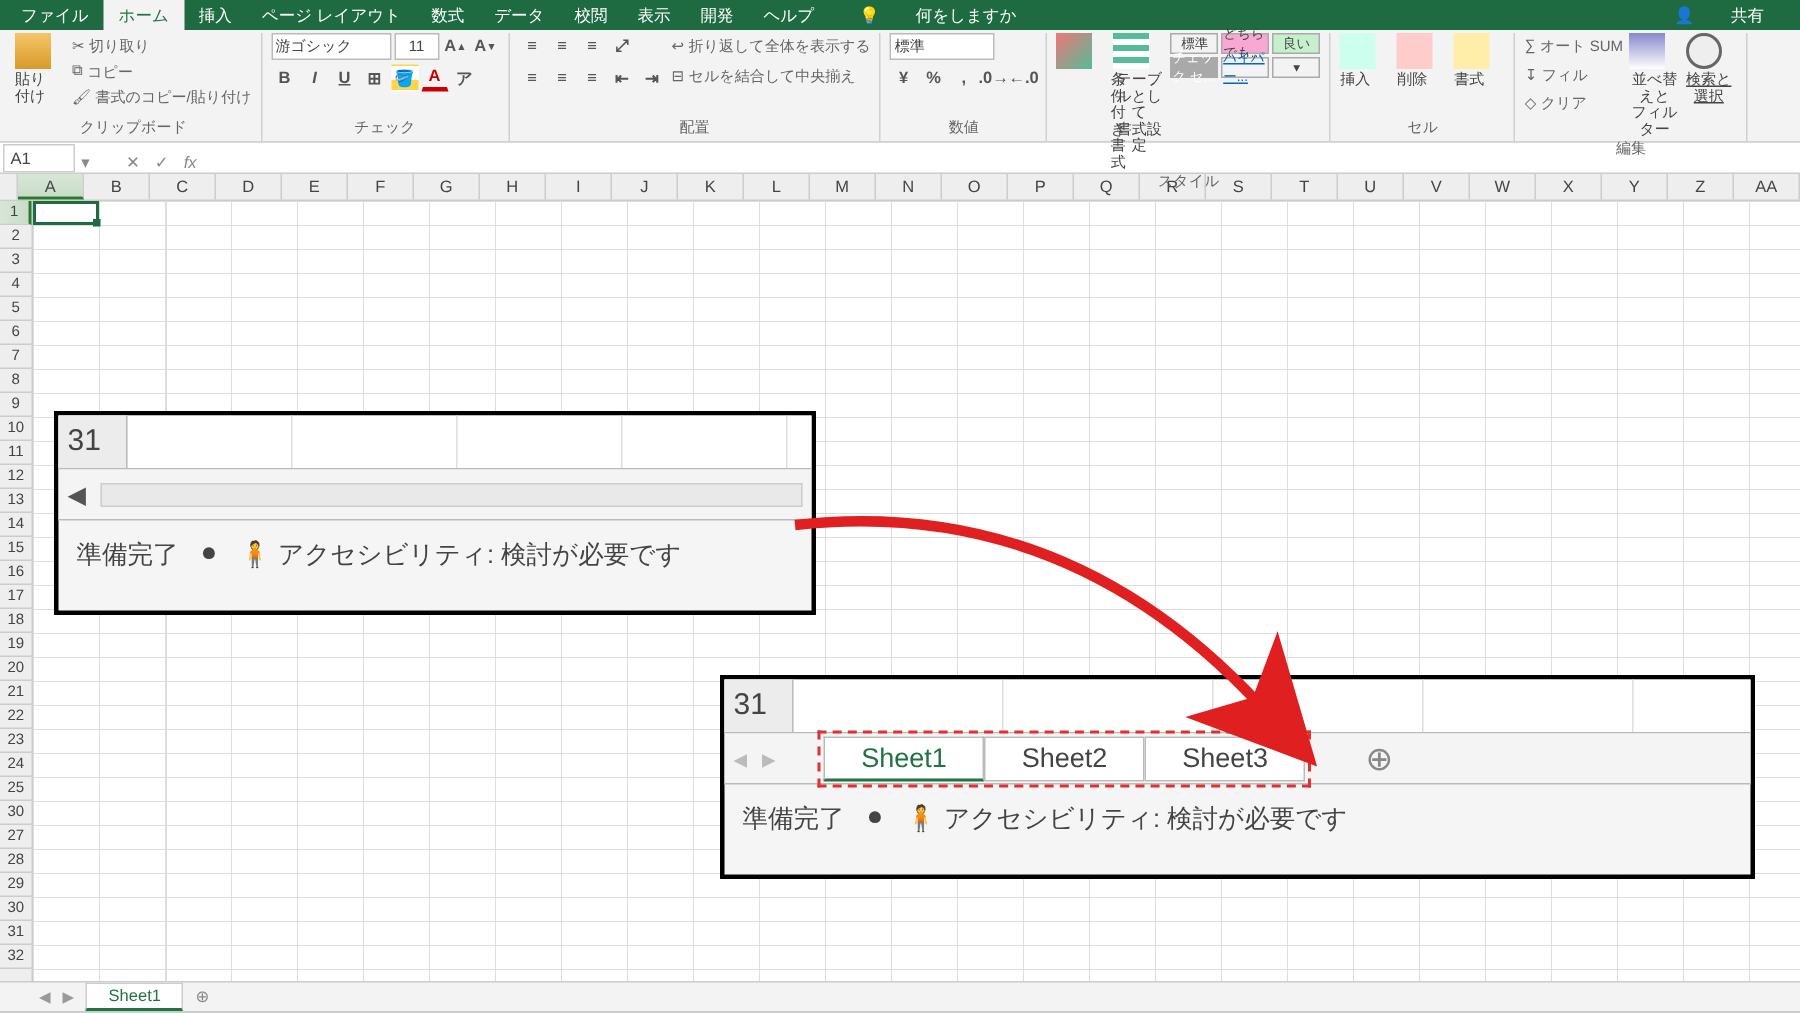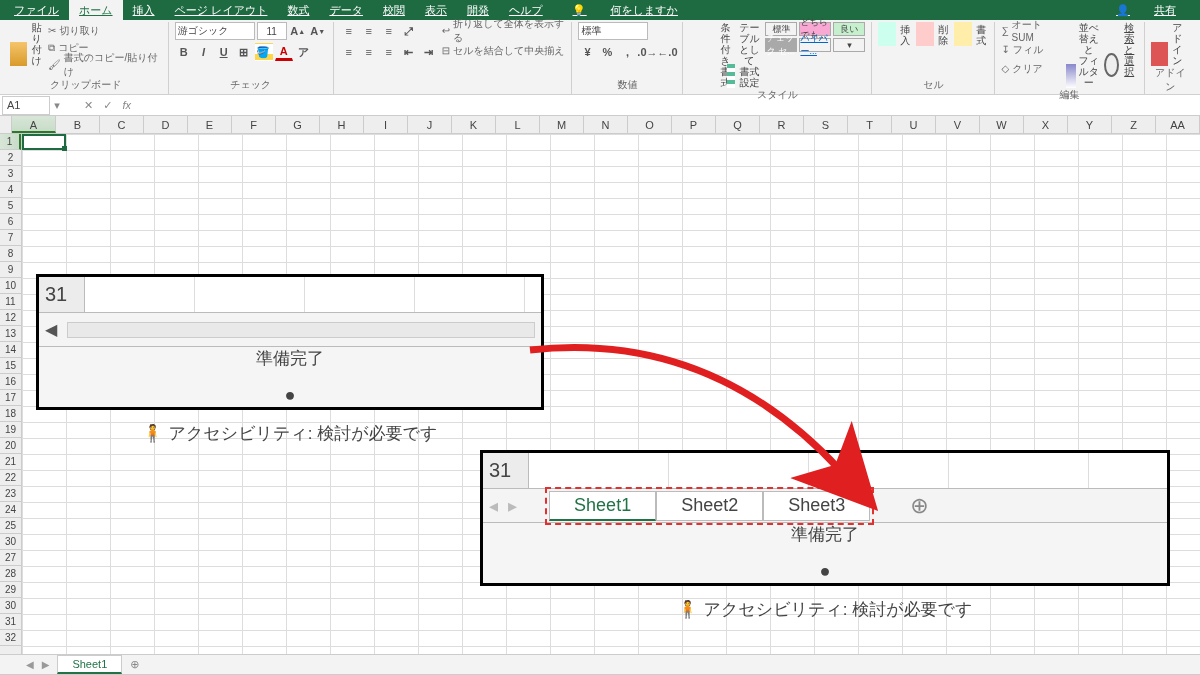--- a/index.html
+++ b/index.html
@@ -18,21 +18,20 @@
   align-items: center;
   height: 20px;
   background: #1e6b42;
   color: #fff;
   font-size: 11px;
   padding: 0 4px;
 }
 .tabs span {
   padding: 3px 10px;
   cursor: default;
-  text-decoration: underline;
 }
 .tabs .active {
   background: #f3f3f3;
   color: #217346;
 }
 .tabs .tell-me {
   display: flex;
   align-items: center;
   gap: 4px;
 }
@@ -62,21 +61,22 @@
   align-items: flex-start;
 }
 .rg-label {
   text-align: center;
   font-size: 10px;
   color: #666;
   padding-bottom: 2px;
 }
 .big-btn {
   display: flex;
-  align-items: flex-end;
+  flex-direction: column;
+  align-items: flex-start;
   justify-content: center;
   width: 34px;
   font-size: 10px;
   text-align: center;
   line-height: 1.1;
   gap: 2px;
 }
 .ico {
   width: 16px;
   height: 16px;
@@ -138,21 +138,21 @@
   font-size: 9px;
   display: inline-flex;
   align-items: center;
   justify-content: center;
 }
 .namebox-row {
   height: 21px;
   background: #fff;
   border-bottom: 1px solid #ccc;
   display: flex;
-  align-items: center;
+  align-items: flex-end;
 }
 .namebox {
   width: 48px;
   height: 19px;
   border: 1px solid #ccc;
   background: #fff;
   padding: 0 4px;
   font-size: 11px;
   margin-left: 2px;
   display: flex;
@@ -251,21 +251,21 @@
   border: 3px solid #000;
   background: #f5f5f5;
 }
 .c1 { left: 36px; top: 274px; width: 508px; height: 136px; }
 .c2 { left: 480px; top: 450px; width: 690px; height: 136px; }
 .c-cellrow { height: 36px; display:flex; background:#fff; border-bottom:1px solid #bbb;}
 .c-rnum { width:46px; border-right:1px solid #bbb; display:flex; align-items:center; justify-content:flex-start; padding-left:6px; font-size:20px; background:#ececec;}
 .c-cell { width: 110px; border-right:1px solid #ddd;}
 .c-navrow { height: 34px; display:flex; align-items:center; background:#f4f4f4; border-bottom:1px solid #bbb; padding:0 6px; gap:10px; position:relative;}
 .c-navrow .tri { font-size:16px; color:#555;}
-.c-statrow { height: 44px; display:flex; align-items:center; gap:16px; padding:0 12px; font-size:17px; color:#444;flex-direction:column;}
+.c-statrow { height: 44px; display:flex; align-items:center; gap:16px; padding:0 12px; font-size:17px; color:#444;}
 .c2 .tabarea { display:flex; gap:0; border:2px dashed #e03030; padding:2px; margin-left:18px; }
 .c2 .stab { padding: 3px 24px; border:1px solid #bbb; background:#fff; font-size:18px;}
 .c2 .stab.active{ color:#217346; border-bottom:2px solid #217346;}
 .c2 .plus-circle { font-size:22px; color:#888; margin-left:26px;}
 .arrow-svg { position:absolute; left:510px; top:320px; pointer-events:none; }
 </style>
 </head>
 <body>
 
 <div class="tabs">
@@ -358,20 +358,21 @@
         <div class="small-row">
             <span>↩</span>
             <span>折り返して全体を表示する</span>
           </div>
         <div class="small-row">
             <span>⊟</span>
             <span>セルを結合して中央揃え</span>
           </div>
       </div>
     </div>
+    <div class="rg-label">配置</div>
   </div>
 
   <div class="rg">
     <div class="rg-content" style="flex-direction:column;gap:3px;">
       <span class="font-select" style="width:70px">標準</span>
       <div class="btn-row">
         <span class="tbtn">¥</span>
         <span class="tbtn">%</span>
         <span class="tbtn">,</span>
         <span class="tbtn">.0→</span>
@@ -446,30 +447,20 @@
         </div>
       <div class="big-btn">
           <span class="ico ico-lg" style="background:#eee;border-radius:50%;border:2px solid #666;"></span>
           <span style="white-space:pre-line;text-decoration:underline;">検索と
 選択</span>
         </div>
     </div>
     <div class="rg-label">編集</div>
   </div>
 
-  <div class="rg" style="border-right:none">
-    <div class="rg-content">
-      <div class="big-btn">
-          <span class="ico ico-lg" style="background:#d55;"></span>
-          <span style="white-space:pre-line;">アド
-イン</span>
-        </div>
-    </div>
-    <div class="rg-label">アドイン</div>
-  </div>
 </div>
 
 <div class="namebox-row">
   <span class="namebox">A1</span>
   <span style="width:14px;text-align:center;color:#888">▾</span>
   <div class="fx-area">
     <span>✕</span>
     <span>✓</span>
     <span style="font-style:italic">fx</span>
   </div>

